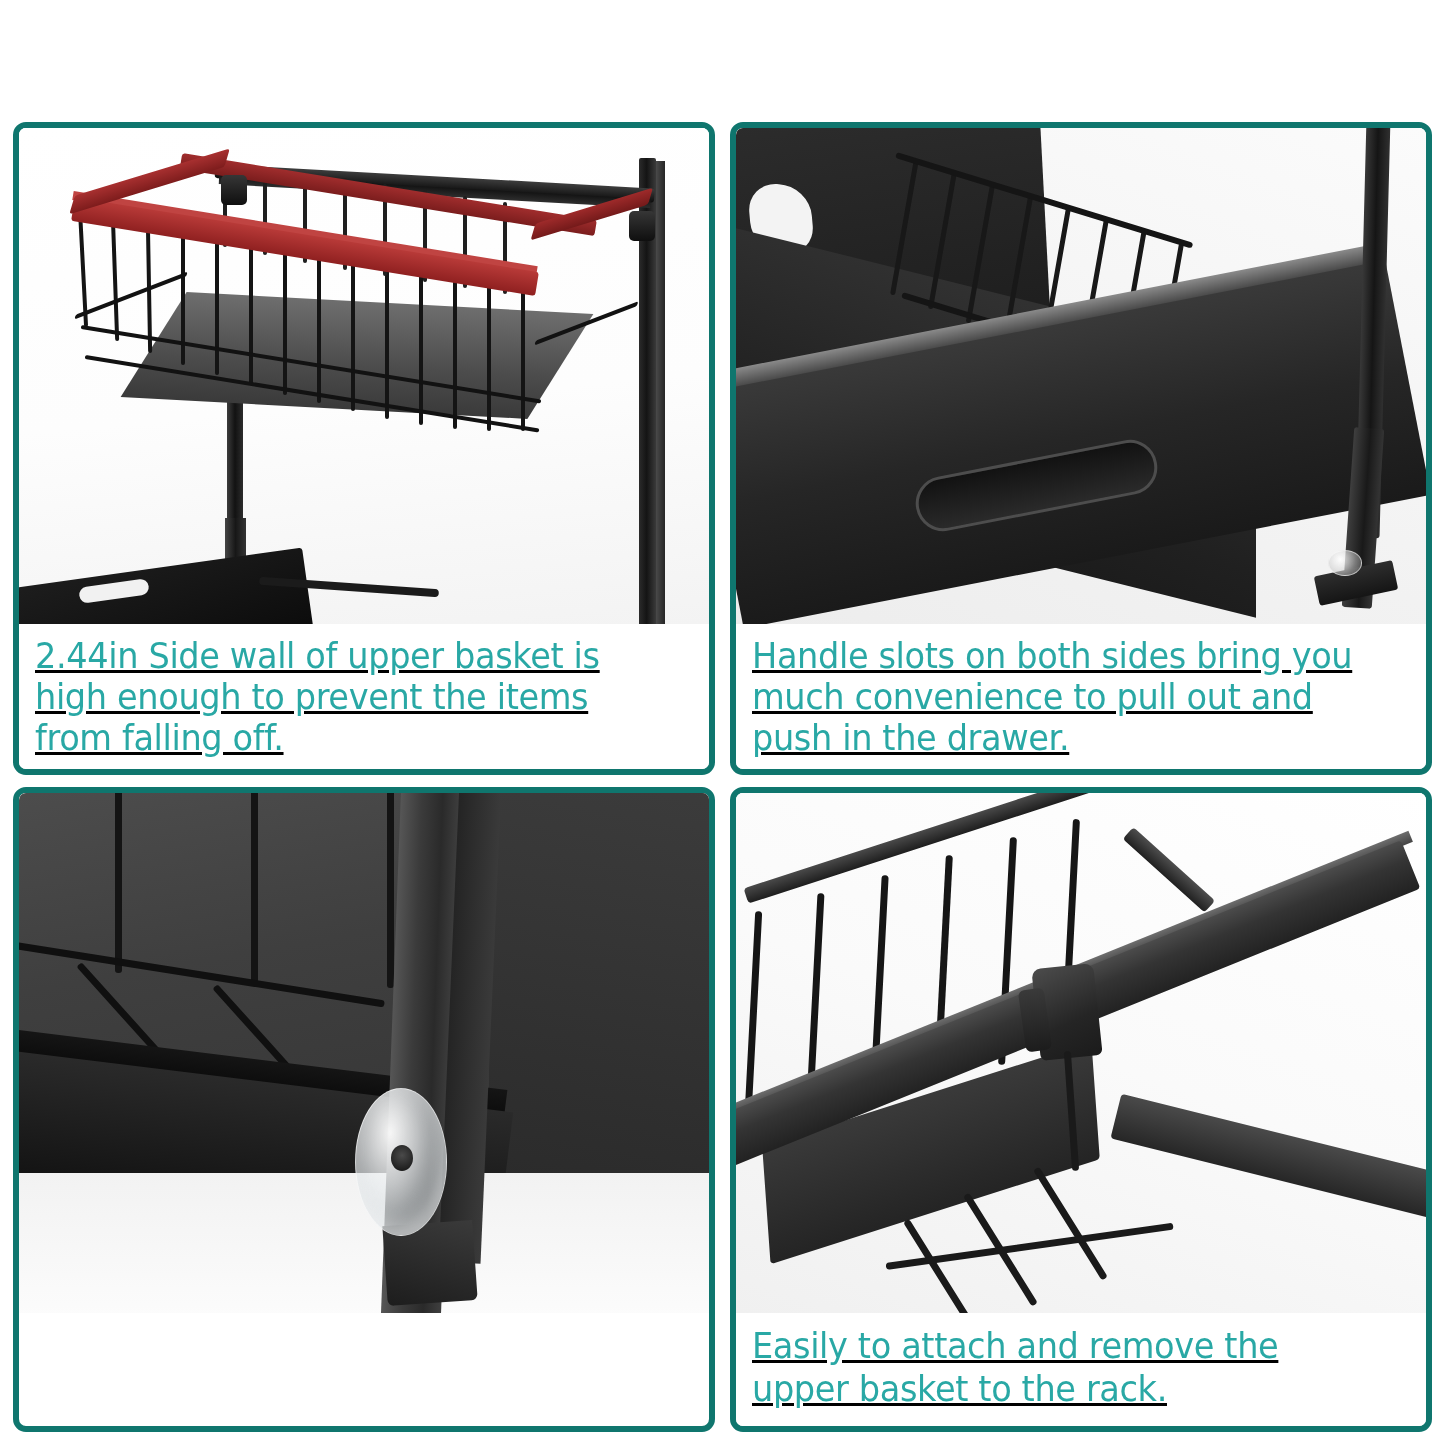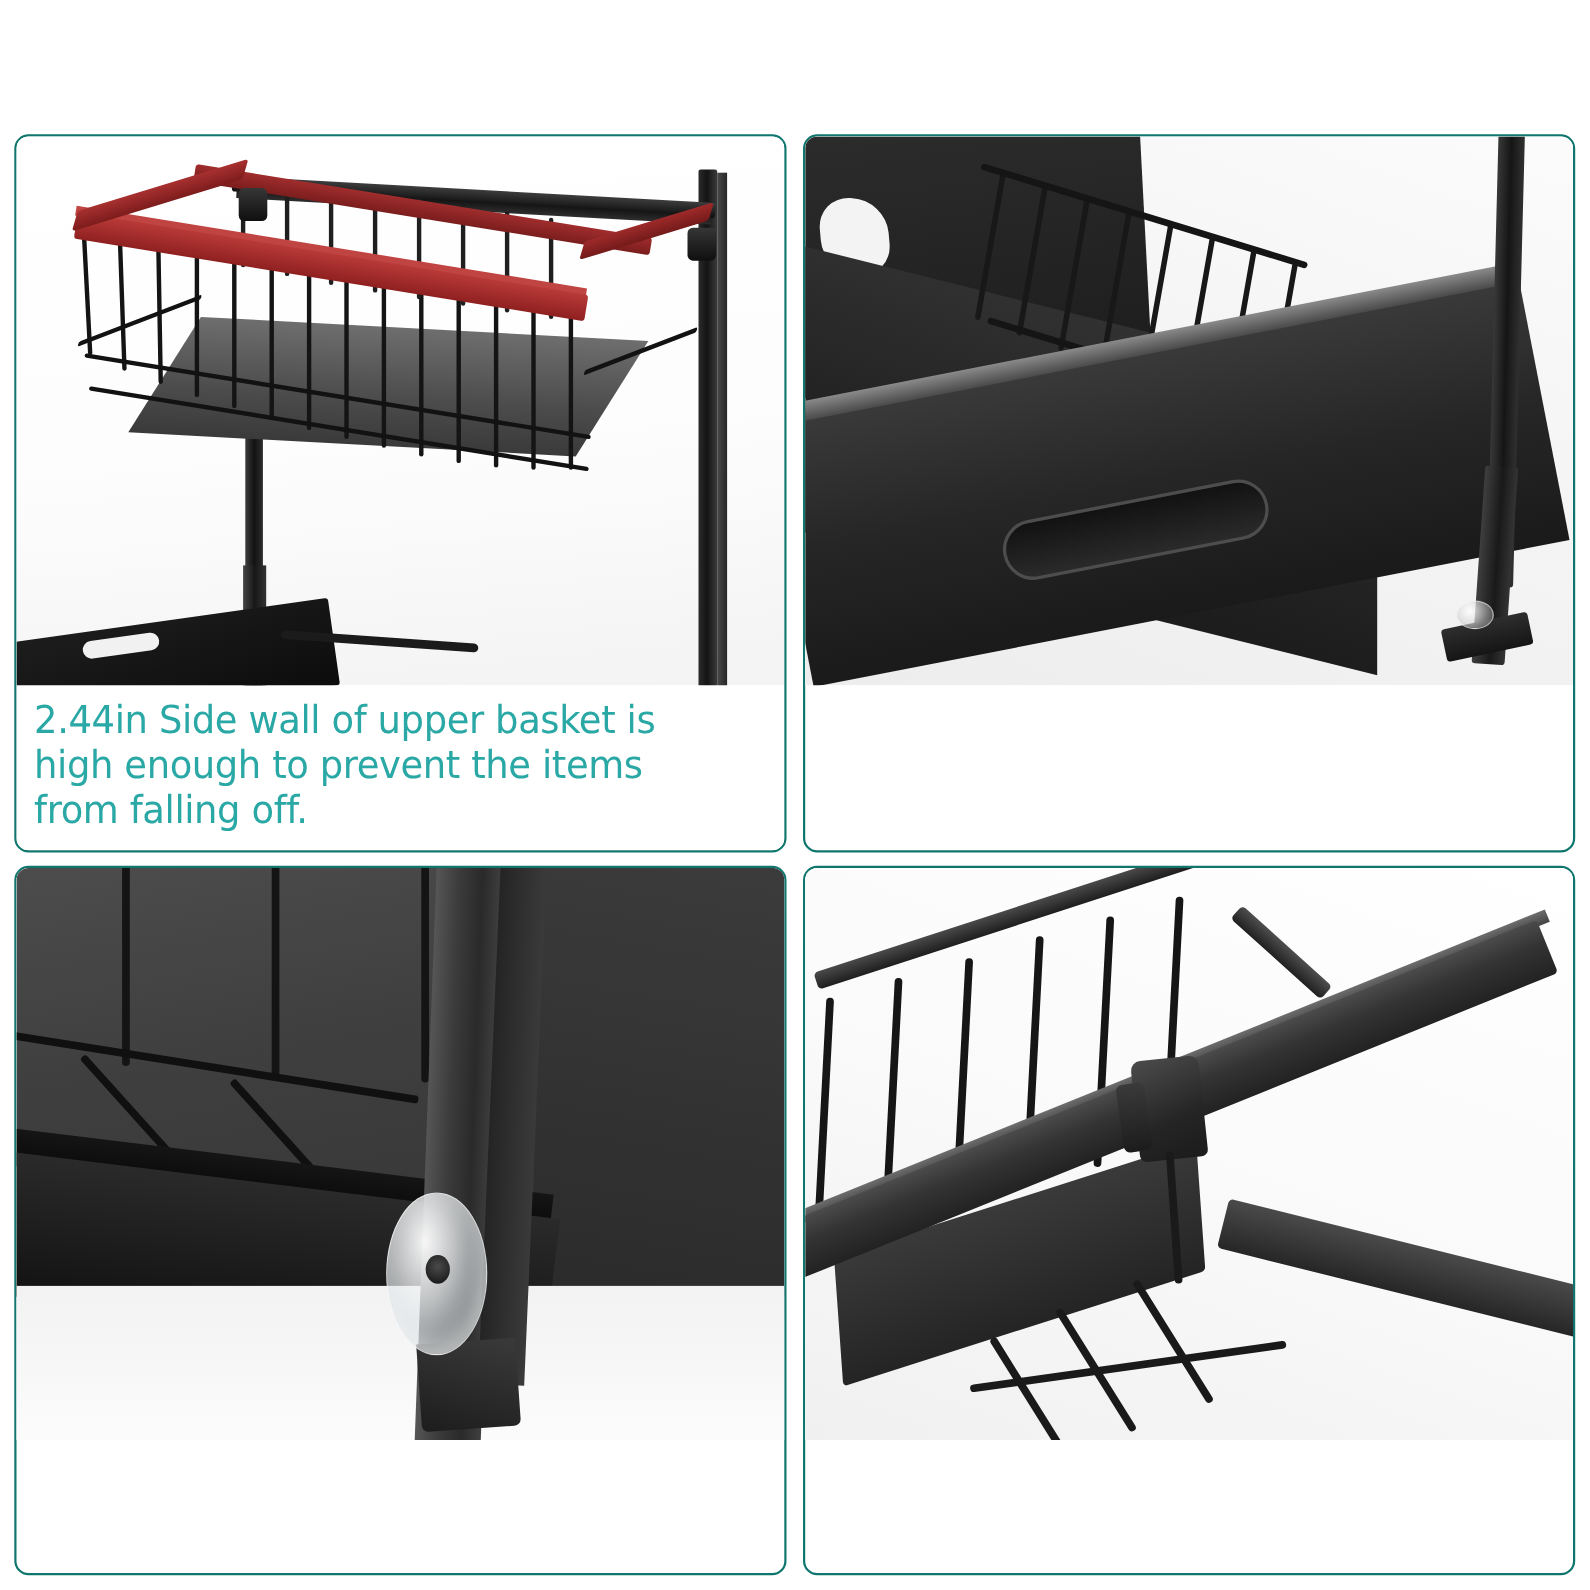--- a/index.html
+++ b/index.html
@@ -50,26 +50,27 @@
     height: 1310px;
     display: grid;
     grid-template-columns: 702px 702px;
     grid-template-rows: 653px 645px;
     column-gap: 15px;
     row-gap: 12px;
   }
 
   .panel {
     position: relative;
-    border: 2px solid #0f766e;
+    border: 6px solid #0f766e;
     border-radius: 13px;
     background: #ffffff;
     overflow: hidden;
     display: flex;
     flex-direction: column;
+    text-decoration: underline;
   }
 
   .panel-photo {
     position: relative;
     width: 100%;
     overflow: hidden;
     background: #ffffff;
   }
   .p1 .panel-photo { height: 499px; }
   .p2 .panel-photo { height: 499px; }
@@ -467,20 +468,23 @@
           <div class="p2-front-edge"></div>
           <div class="p2-handle-slot"></div>
 
           <div class="p2-post"></div>
           <div class="p2-post-lower"></div>
           <div class="p2-foot"></div>
           <div class="p2-suction"></div>
 
         </div>
       </div>
+      <div class="panel-caption">
+        <div class="caption-text">Handle slots on both sides bring you much convenience to pull out and push in the drawer.</div>
+      </div>
     </div>
 
     <div class="panel p3">
       <div class="panel-photo">
         <div class="p3-scene">
 
           <div class="p3-dark-mass"></div>
           <div class="p3-dark-right"></div>
 
           <div class="p3-wire-v" style="left:96px;  top:-10px; height:190px;"></div>
@@ -529,16 +533,19 @@
           <div class="p4-clip-tab"></div>
           <div class="p4-hook-wire"></div>
 
           <div class="p4-lower-wire" style="left:300px; top:372px; width:130px; transform:rotate(58deg); transform-origin:left center;"></div>
           <div class="p4-lower-wire" style="left:230px; top:398px; width:130px; transform:rotate(58deg); transform-origin:left center;"></div>
           <div class="p4-lower-wire" style="left:170px; top:424px; width:120px; transform:rotate(58deg); transform-origin:left center;"></div>
           <div class="p4-lower-wire" style="left:150px; top:470px; width:290px; transform:rotate(-8deg); transform-origin:left center;"></div>
 
         </div>
       </div>
+      <div class="panel-caption">
+        <div class="caption-text">Easily to attach and remove the upper basket to the rack.</div>
+      </div>
     </div>
 
   </div>
 </div>
 
 </body></html>

